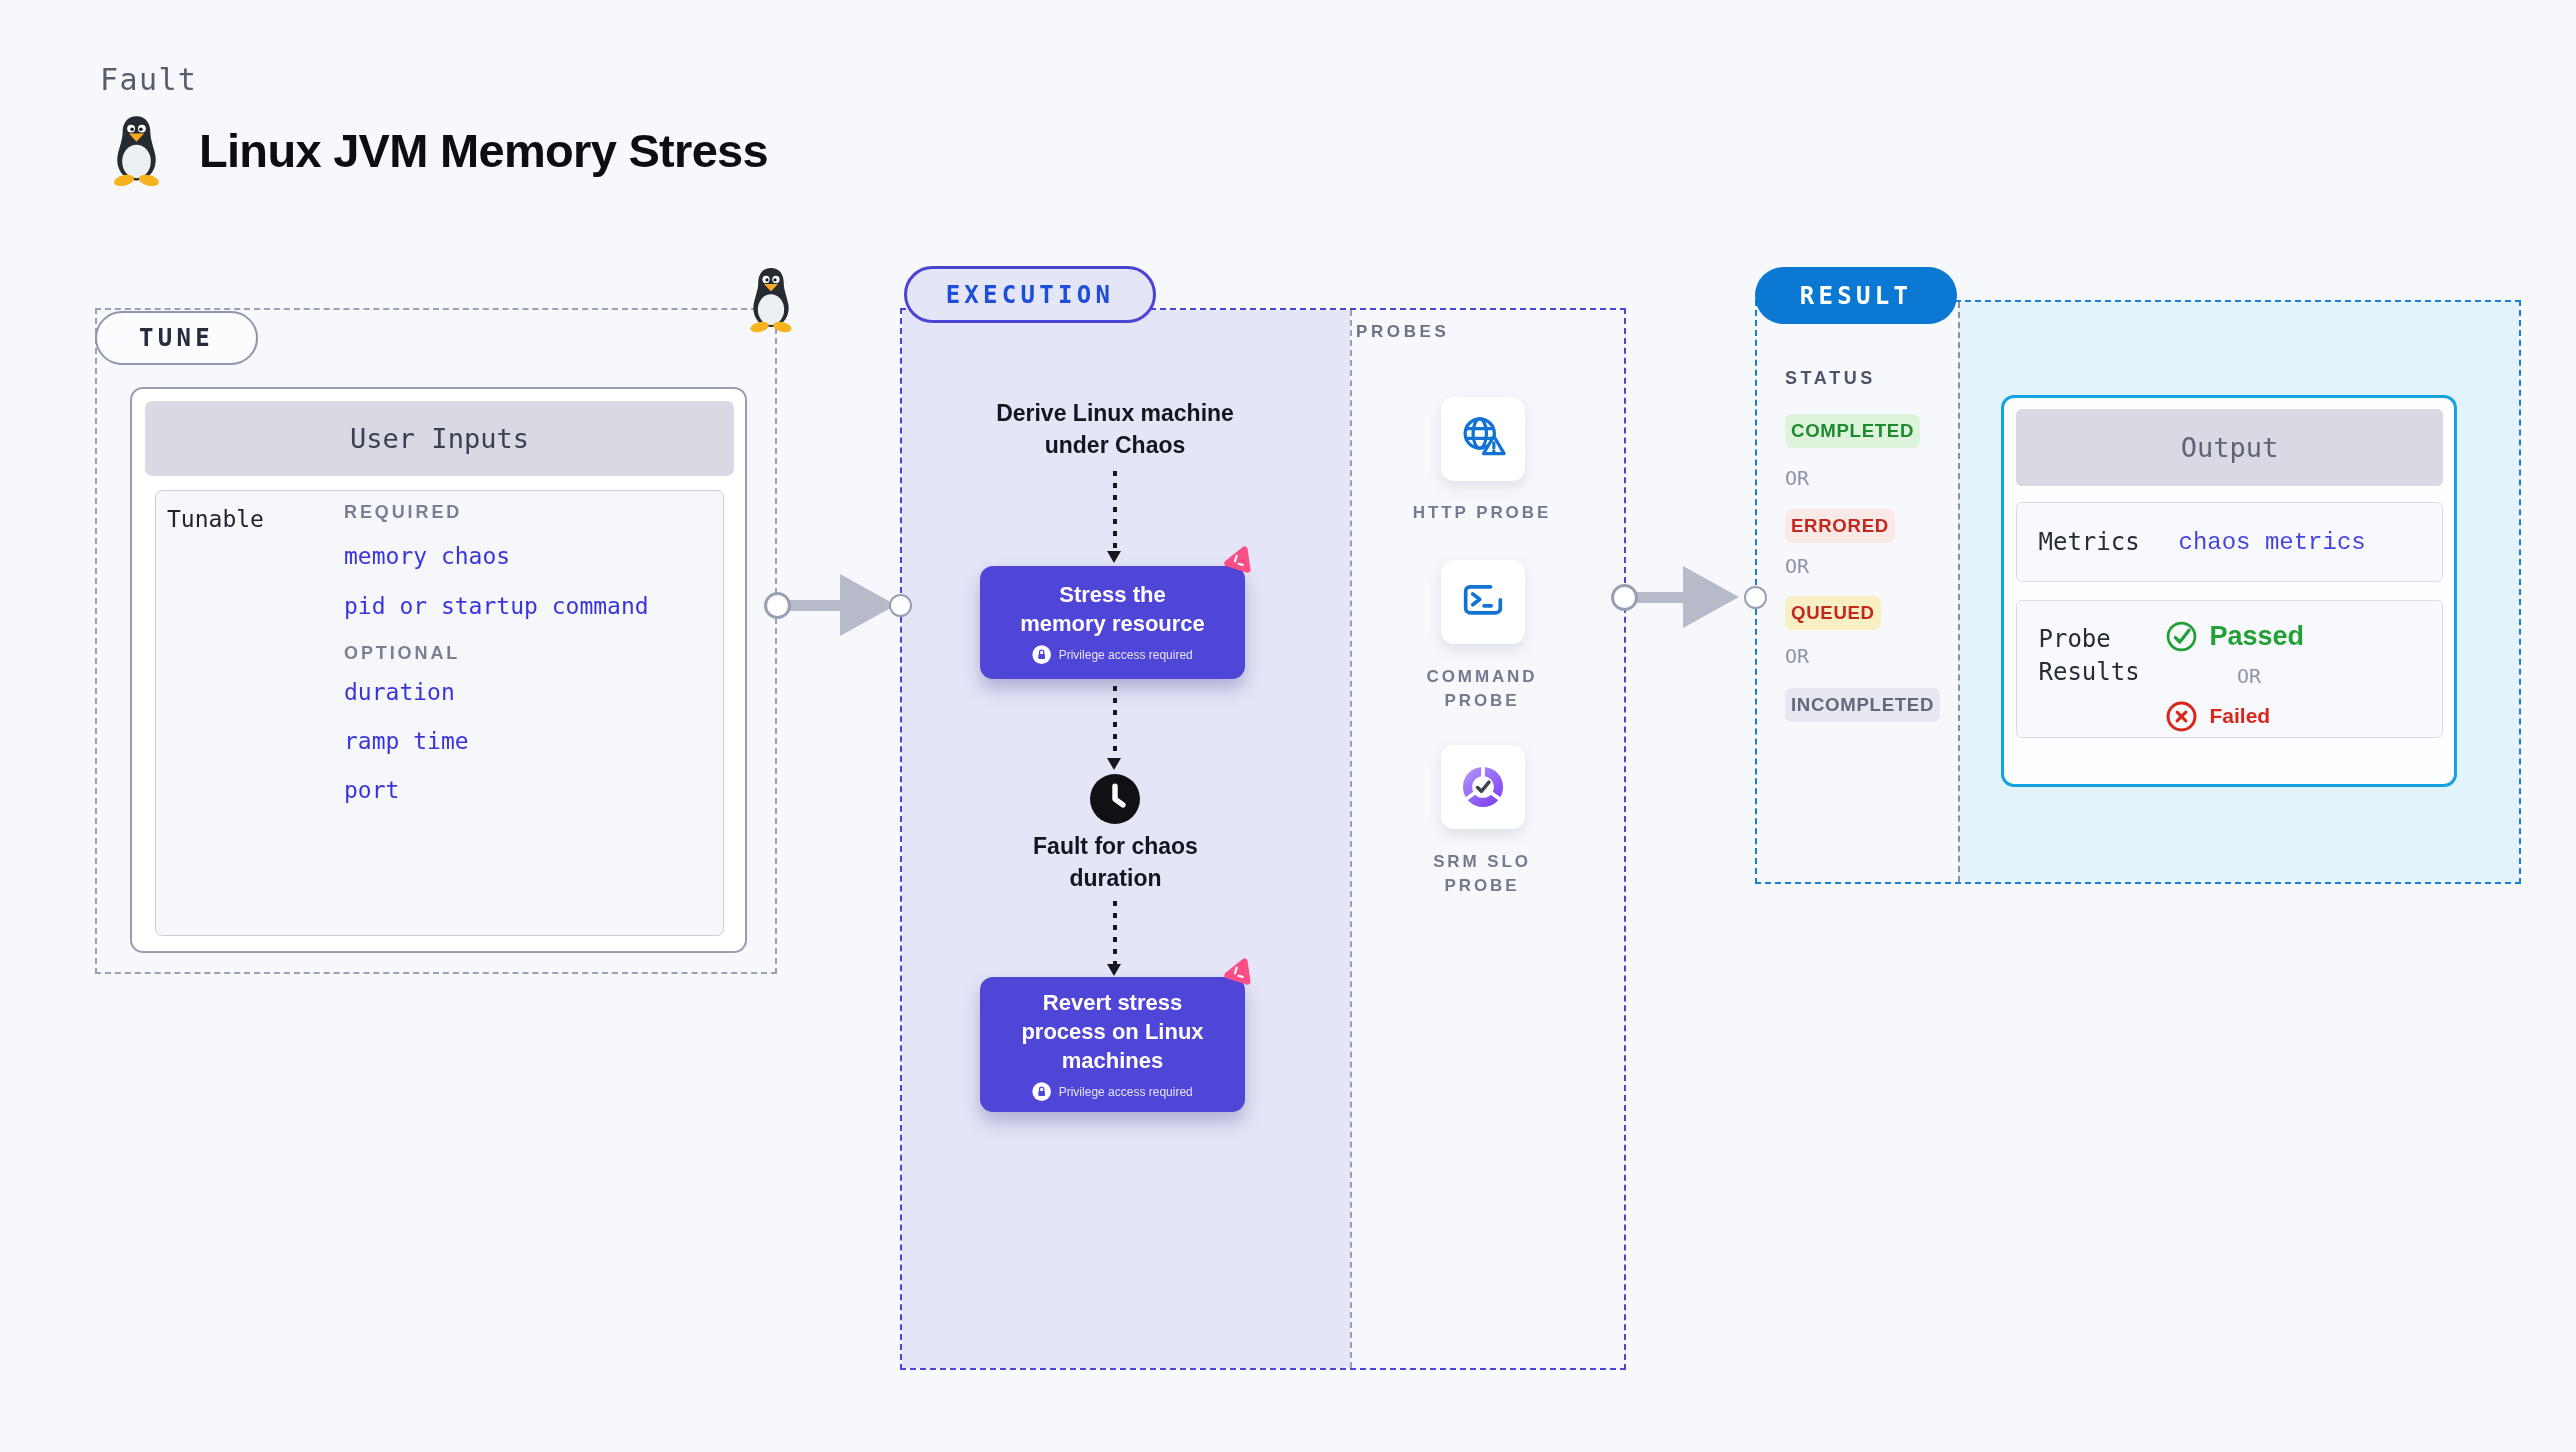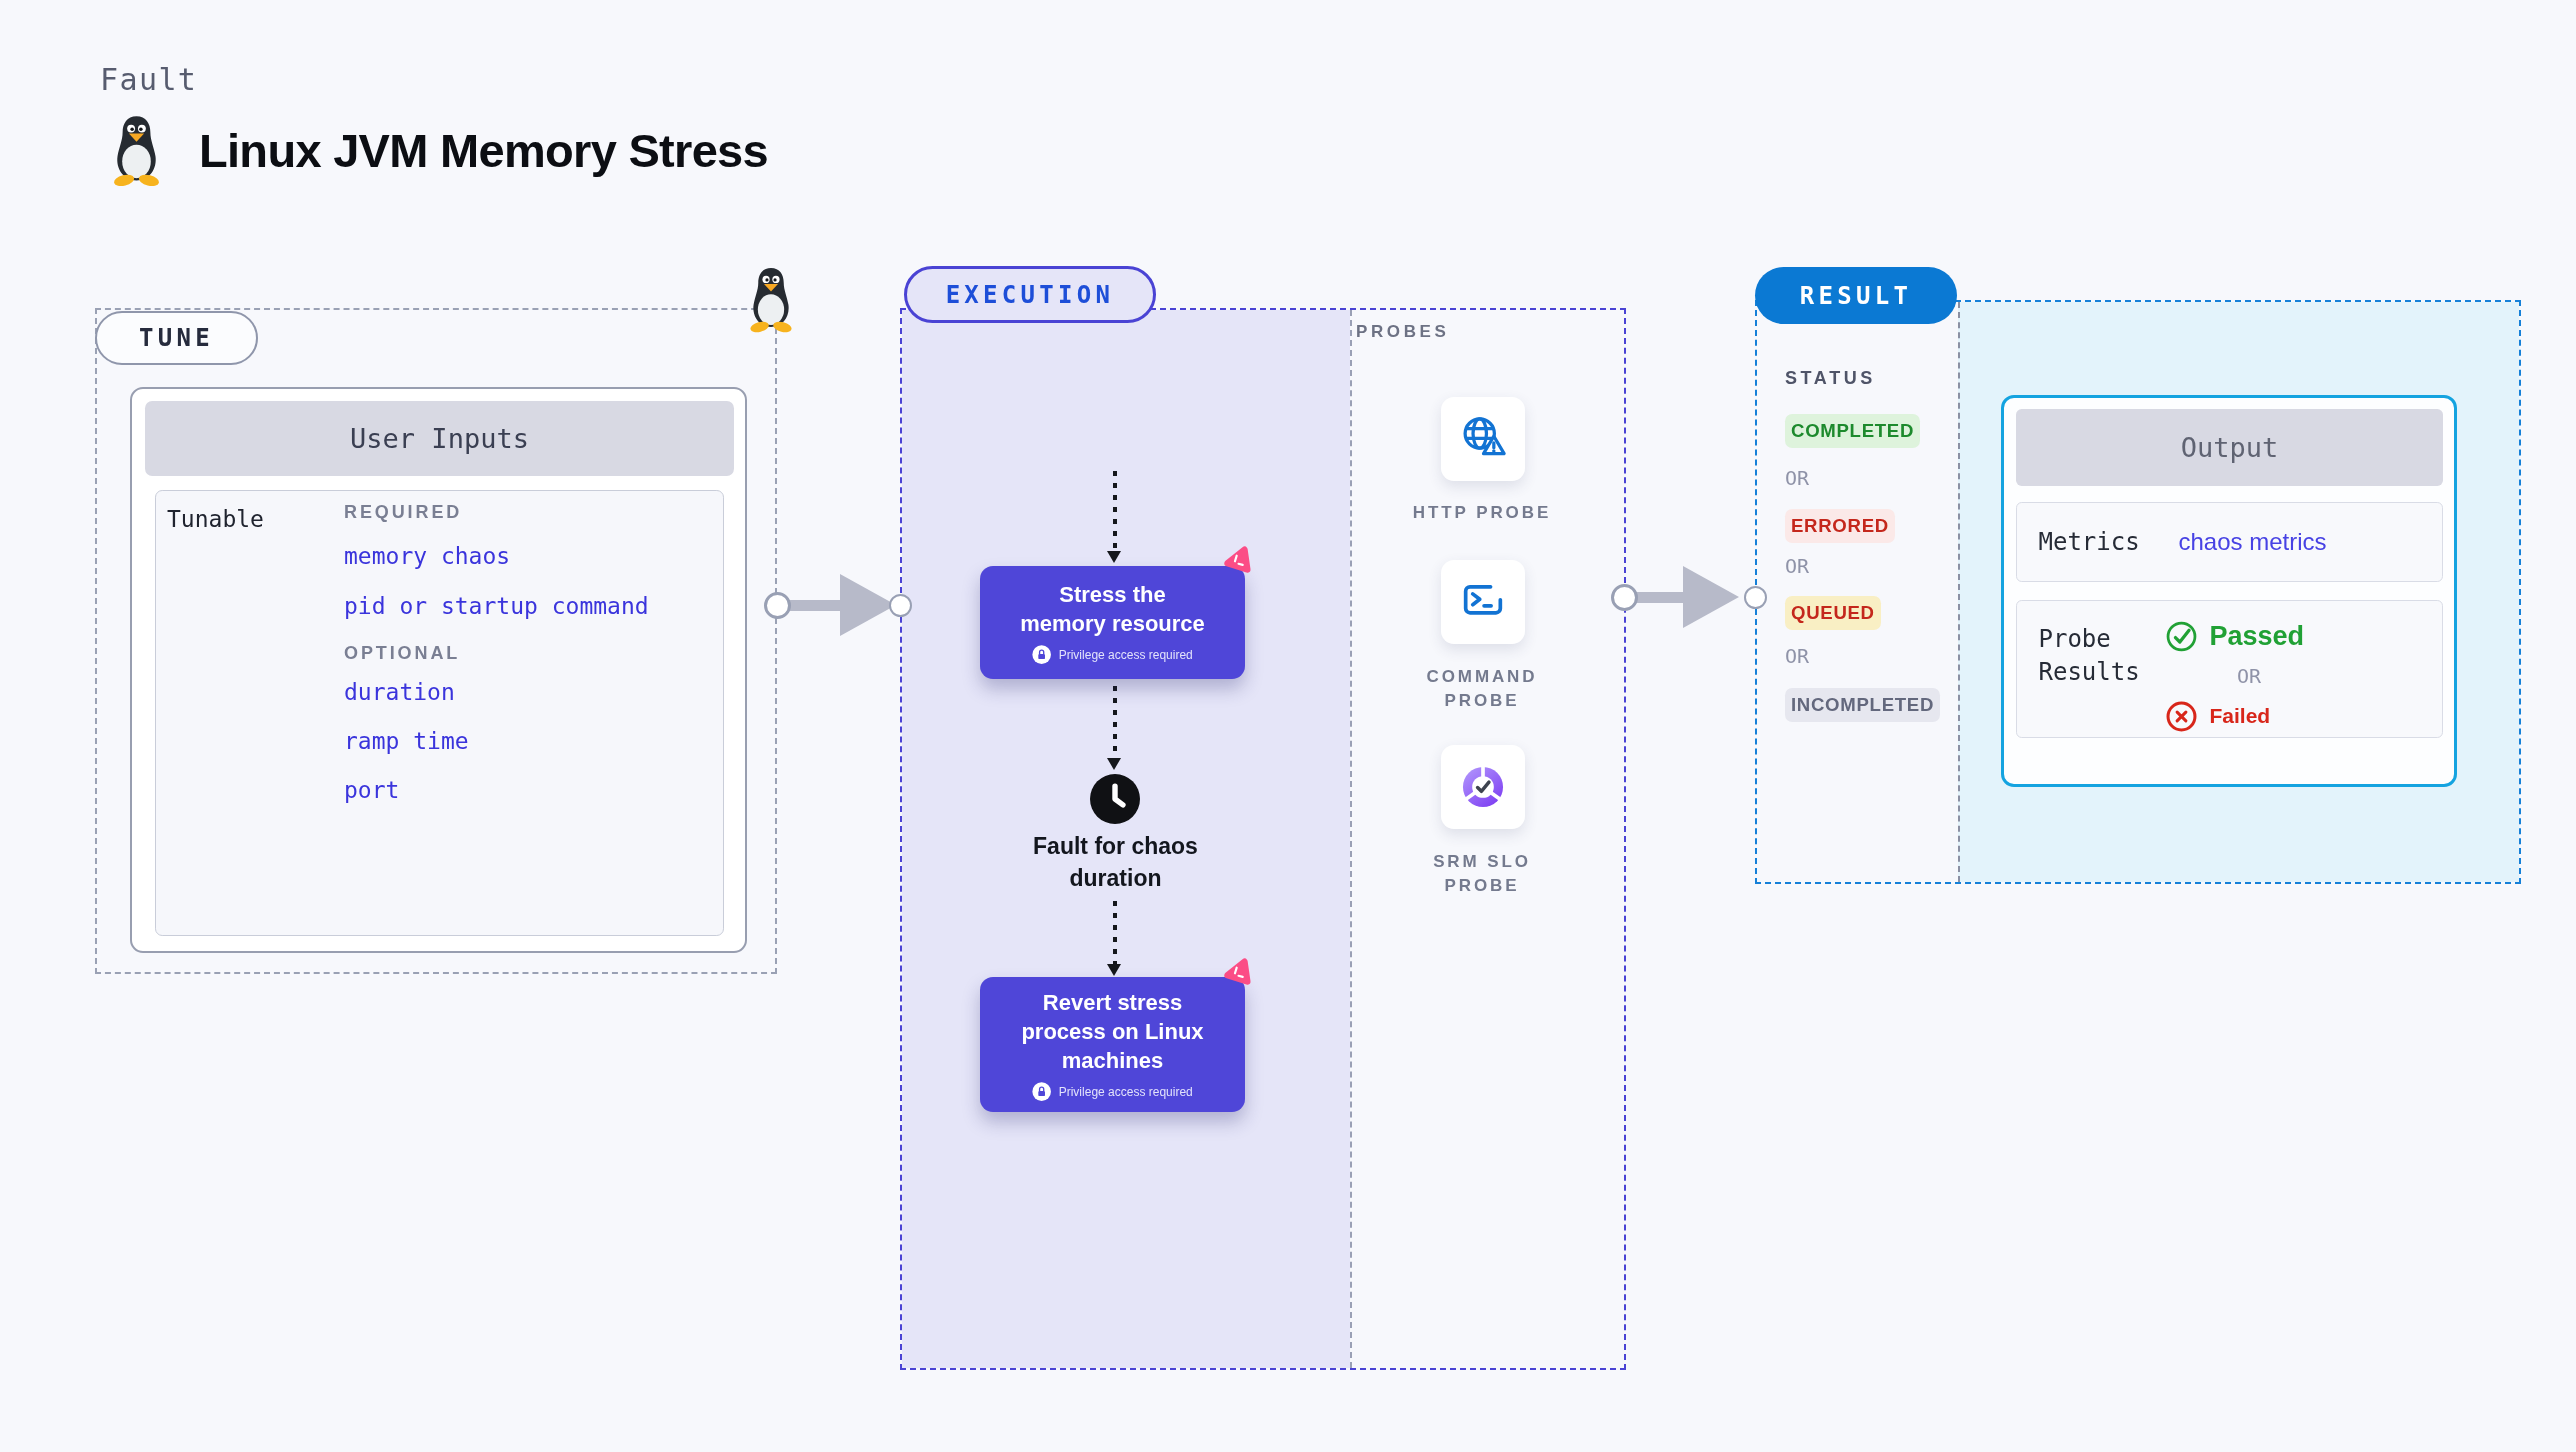--- a/index.html
+++ b/index.html
@@ -109,21 +109,21 @@
   .output-card { left:2001px; top:395px; width:456px; height:392px; background:#fdfeff;
                  border:3.6px solid #14a3e0; border-radius:13px; z-index:2; }
   .output-header { left:2016px; top:409px; width:427px; height:77px; background:#d8d9e3; border-radius:5.7px;
                    display:flex; align-items:center; justify-content:center;
                    font-family:"DejaVu Sans Mono",monospace; font-size:27px; color:#5f6372; z-index:3; }
   .output-row { position:absolute; left:2016px; width:427px; background:#f8f9fc;
                 border:1.4px solid #d9dce6; border-radius:5.7px; z-index:3; }
   .metrics-row { top:502px; height:80px; display:flex; align-items:center; }
   .metrics-row .row-label { margin-left:21.5px; width:140px; font-family:"DejaVu Sans Mono",monospace;
                             font-size:24px; color:#262b36; }
-  .metrics-value { font-family:Liberation Sans, sans-serif; font-size:24px; color:#4742e4; cursor:pointer; }
+  .metrics-value { font-family:Liberation Mono, monospace; font-size:24px; color:#4742e4; cursor:pointer; }
   .proberes-row { top:600px; height:138px; }
   .proberes-label { position:absolute; left:21.5px; top:21.5px; font-family:"DejaVu Sans Mono",monospace;
                     font-size:24px; line-height:33px; color:#262b36; }
   .proberes-right { position:absolute; left:148px; top:18.6px; display:flex; flex-direction:column; }
   .verdict-row { display:flex; align-items:center; gap:11.5px; }
   .verdict-row svg { width:33px; height:33px; display:block; }
   .verdict-passed { font-size:27px; font-weight:bold; color:#21a135; }
   .verdict-failed { font-size:21px; font-weight:bold; color:#d8261a; }
   .or-inline { font-family:"DejaVu Sans Mono",monospace; font-size:20px; color:#8f93a8;
                margin:11.5px 0 11.5px 72px; }
@@ -183,20 +183,24 @@
   <div class="conn-head head-1"></div>
   <div class="conn-node node-a1"></div>
   <div class="conn-node node-b1"></div>
 
   <div class="abs exec-box">
     <div class="exec-lavender"></div>
     <div class="probes-panel"></div>
   </div>
   <div class="pill pill-exec">EXECUTION</div>
 
+  <div class="flow-text derive-text">
+    <div>Derive Linux machine</div>
+    <div>under Chaos</div>
+  </div>
   <div class="varrow varrow-1"></div>
 
   <div class="step-box step-box-1">
     <div class="step-line">Stress the</div>
     <div class="step-line">memory resource</div>
     <div class="privilege-row">
       <svg viewBox="0 0 26 26">
         <circle cx="13" cy="13" r="12.5" fill="#ffffff"></circle>
         <rect x="8.5" y="12" width="9" height="7" rx="1.6" fill="#4f46d8"></rect>
         <path d="M10.2 12 V9.8 a2.8 2.8 0 0 1 5.6 0 V12" fill="none" stroke="#4f46d8" stroke-width="1.8"></path>

